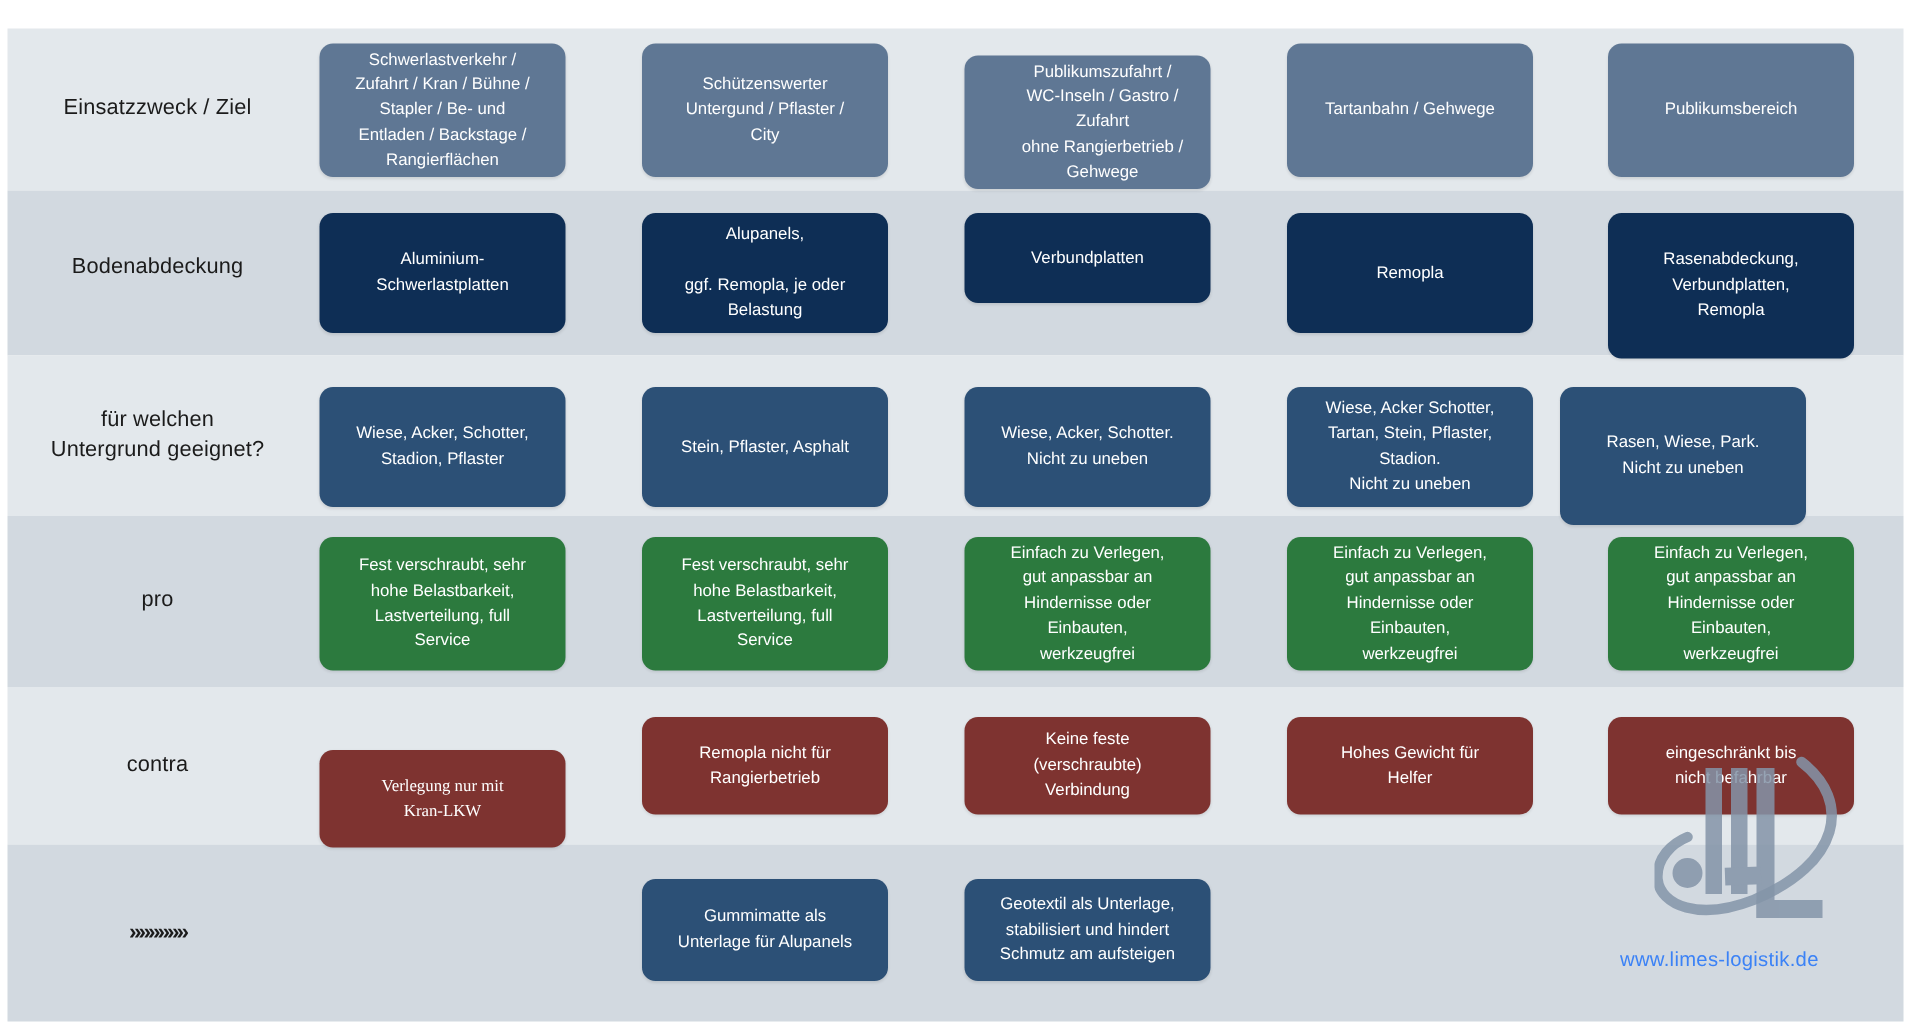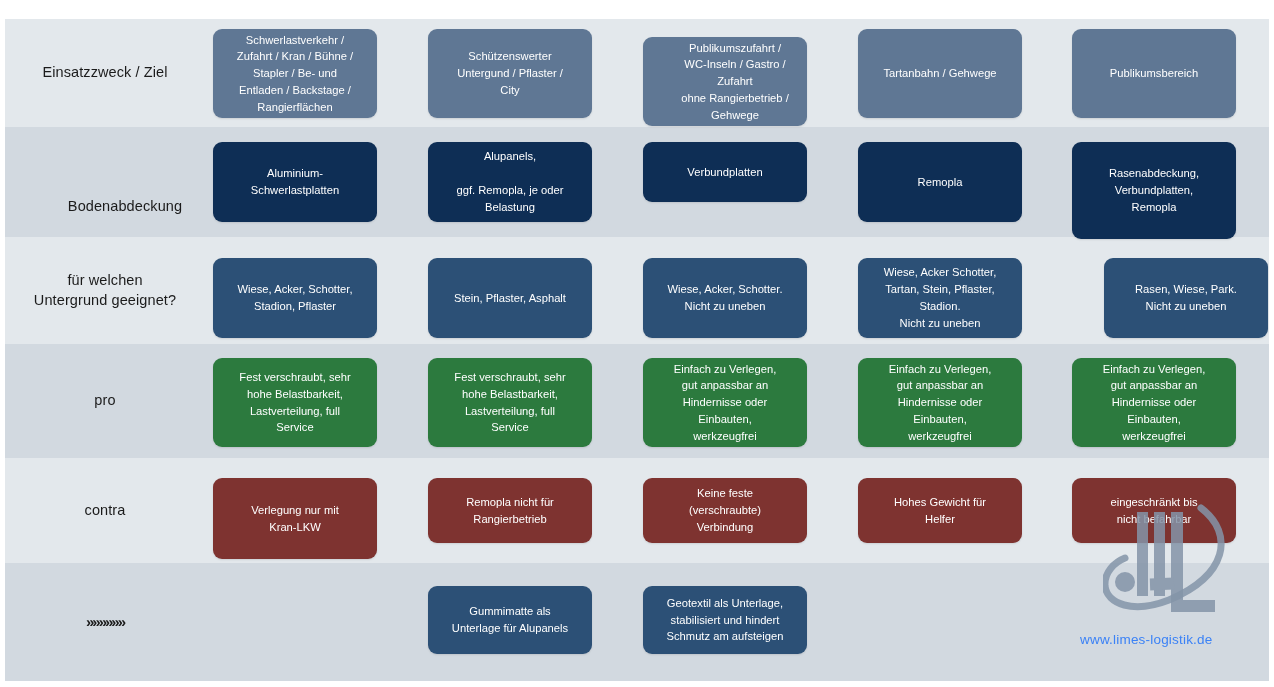--- a/index.html
+++ b/index.html
@@ -120,21 +120,21 @@
   <div class="cell c-slate" style="left:428px;top:29px;height:89px;">Schützenswerter
 Untergund / Pflaster /
 City</div>
   <div class="cell c-slate" style="left:643px;top:37px;height:89px;padding-left:28px;">Publikumszufahrt /
 WC-Inseln / Gastro / Zufahrt
 ohne Rangierbetrieb /
 Gehwege</div>
   <div class="cell c-slate" style="left:858px;top:29px;height:89px;">Tartanbahn / Gehwege</div>
   <div class="cell c-slate" style="left:1072px;top:29px;height:89px;">Publikumsbereich</div>
 
-  <div class="row-label" style="top:142px;height:130px;margin-left:20px;">Bodenabdeckung</div>
+  <div class="row-label" style="top:114px;height:130px;">Bodenabdeckung</div>
   <div class="cell c-navy" style="left:213px;top:142px;height:80px;">Aluminium-
 Schwerlastplatten</div>
   <div class="cell c-navy" style="left:428px;top:142px;height:80px;">Alupanels,
 
 ggf. Remopla, je oder
 Belastung</div>
   <div class="cell c-navy" style="left:643px;top:142px;height:60px;">Verbundplatten</div>
   <div class="cell c-navy" style="left:858px;top:142px;height:80px;">Remopla</div>
   <div class="cell c-navy" style="left:1072px;top:142px;height:97px;">Rasenabdeckung,
 Verbundplatten,
@@ -144,21 +144,21 @@
 Untergrund geeignet?</div>
   <div class="cell c-blue" style="left:213px;top:258px;height:80px;">Wiese, Acker, Schotter,
 Stadion, Pflaster</div>
   <div class="cell c-blue" style="left:428px;top:258px;height:80px;">Stein, Pflaster, Asphalt</div>
   <div class="cell c-blue" style="left:643px;top:258px;height:80px;">Wiese, Acker, Schotter.
 Nicht zu uneben</div>
   <div class="cell c-blue" style="left:858px;top:258px;height:80px;">Wiese, Acker Schotter,
 Tartan, Stein, Pflaster,
 Stadion.
 Nicht zu uneben</div>
-  <div class="cell c-blue" style="left:1104px;top:258px;height:80px;">Rasen, Wiese, Park.
+  <div class="cell c-blue" style="left:1040px;top:258px;height:92px;">Rasen, Wiese, Park.
 Nicht zu uneben</div>
 
   <div class="row-label" style="top:344px;height:114px;">pro</div>
   <div class="cell c-green" style="left:213px;top:358px;height:89px;">Fest verschraubt, sehr
 hohe Belastbarkeit,
 Lastverteilung, full
 Service</div>
   <div class="cell c-green" style="left:428px;top:358px;height:89px;">Fest verschraubt, sehr
 hohe Belastbarkeit,
 Lastverteilung, full
@@ -173,21 +173,21 @@
 Hindernisse oder
 Einbauten,
 werkzeugfrei</div>
   <div class="cell c-green" style="left:1072px;top:358px;height:89px;">Einfach zu Verlegen,
 gut anpassbar an
 Hindernisse oder
 Einbauten,
 werkzeugfrei</div>
 
   <div class="row-label" style="top:458px;height:105px;">contra</div>
-  <div class="cell c-red" style="left:213px;top:478px;height:81px;">Verlegung nur mit
+  <div class="cell c-red" style="left:213px;top:500px;height:65px;font-family:Liberation Serif, serif;">Verlegung nur mit
 Kran-LKW</div>
   <div class="cell c-red" style="left:428px;top:478px;height:65px;">Remopla nicht für
 Rangierbetrieb</div>
   <div class="cell c-red" style="left:643px;top:478px;height:65px;">Keine feste
 (verschraubte)
 Verbindung</div>
   <div class="cell c-red" style="left:858px;top:478px;height:65px;">Hohes Gewicht für
 Helfer</div>
   <div class="cell c-red" style="left:1072px;top:478px;height:65px;">eingeschränkt bis
 nicht befahrbar</div>

